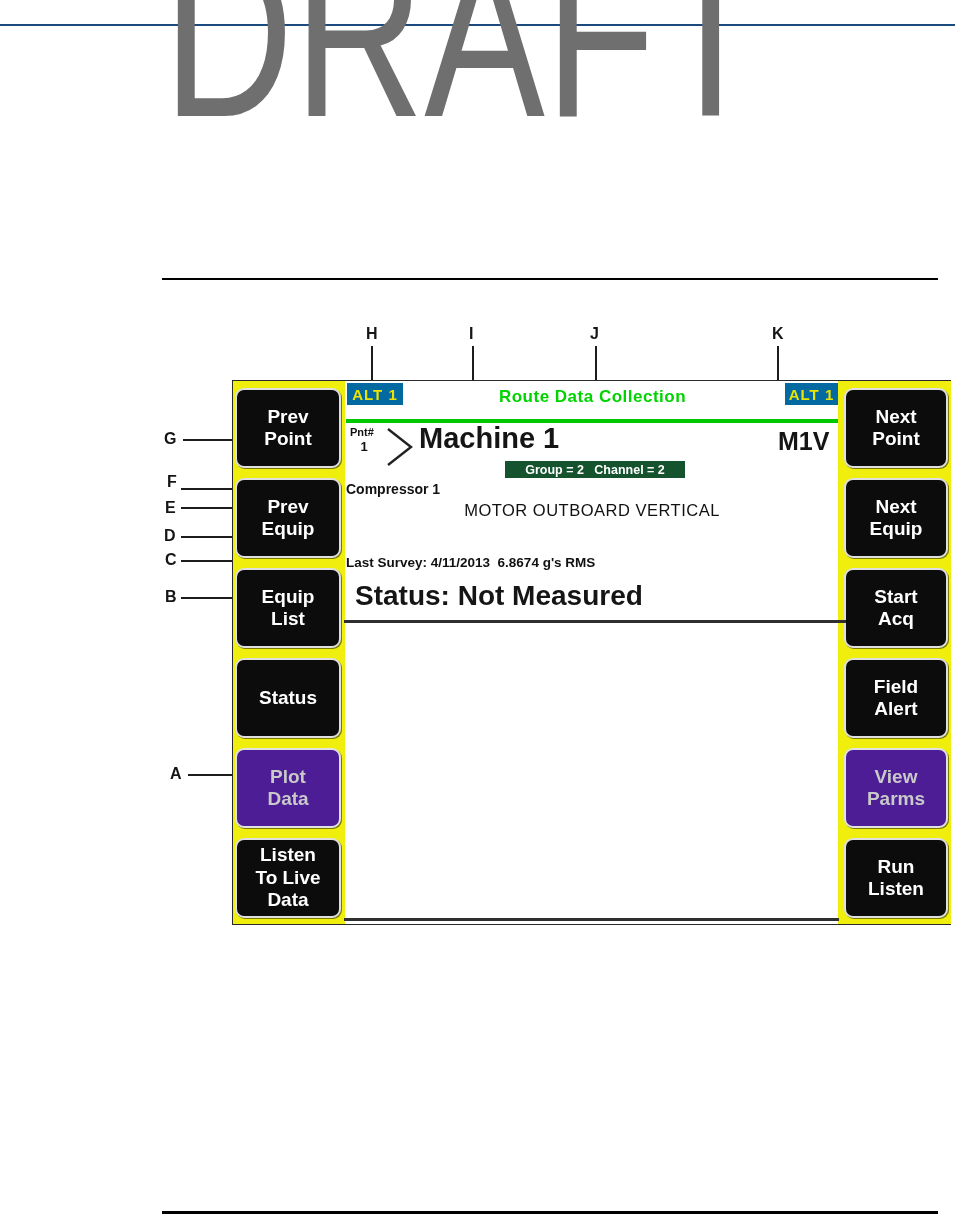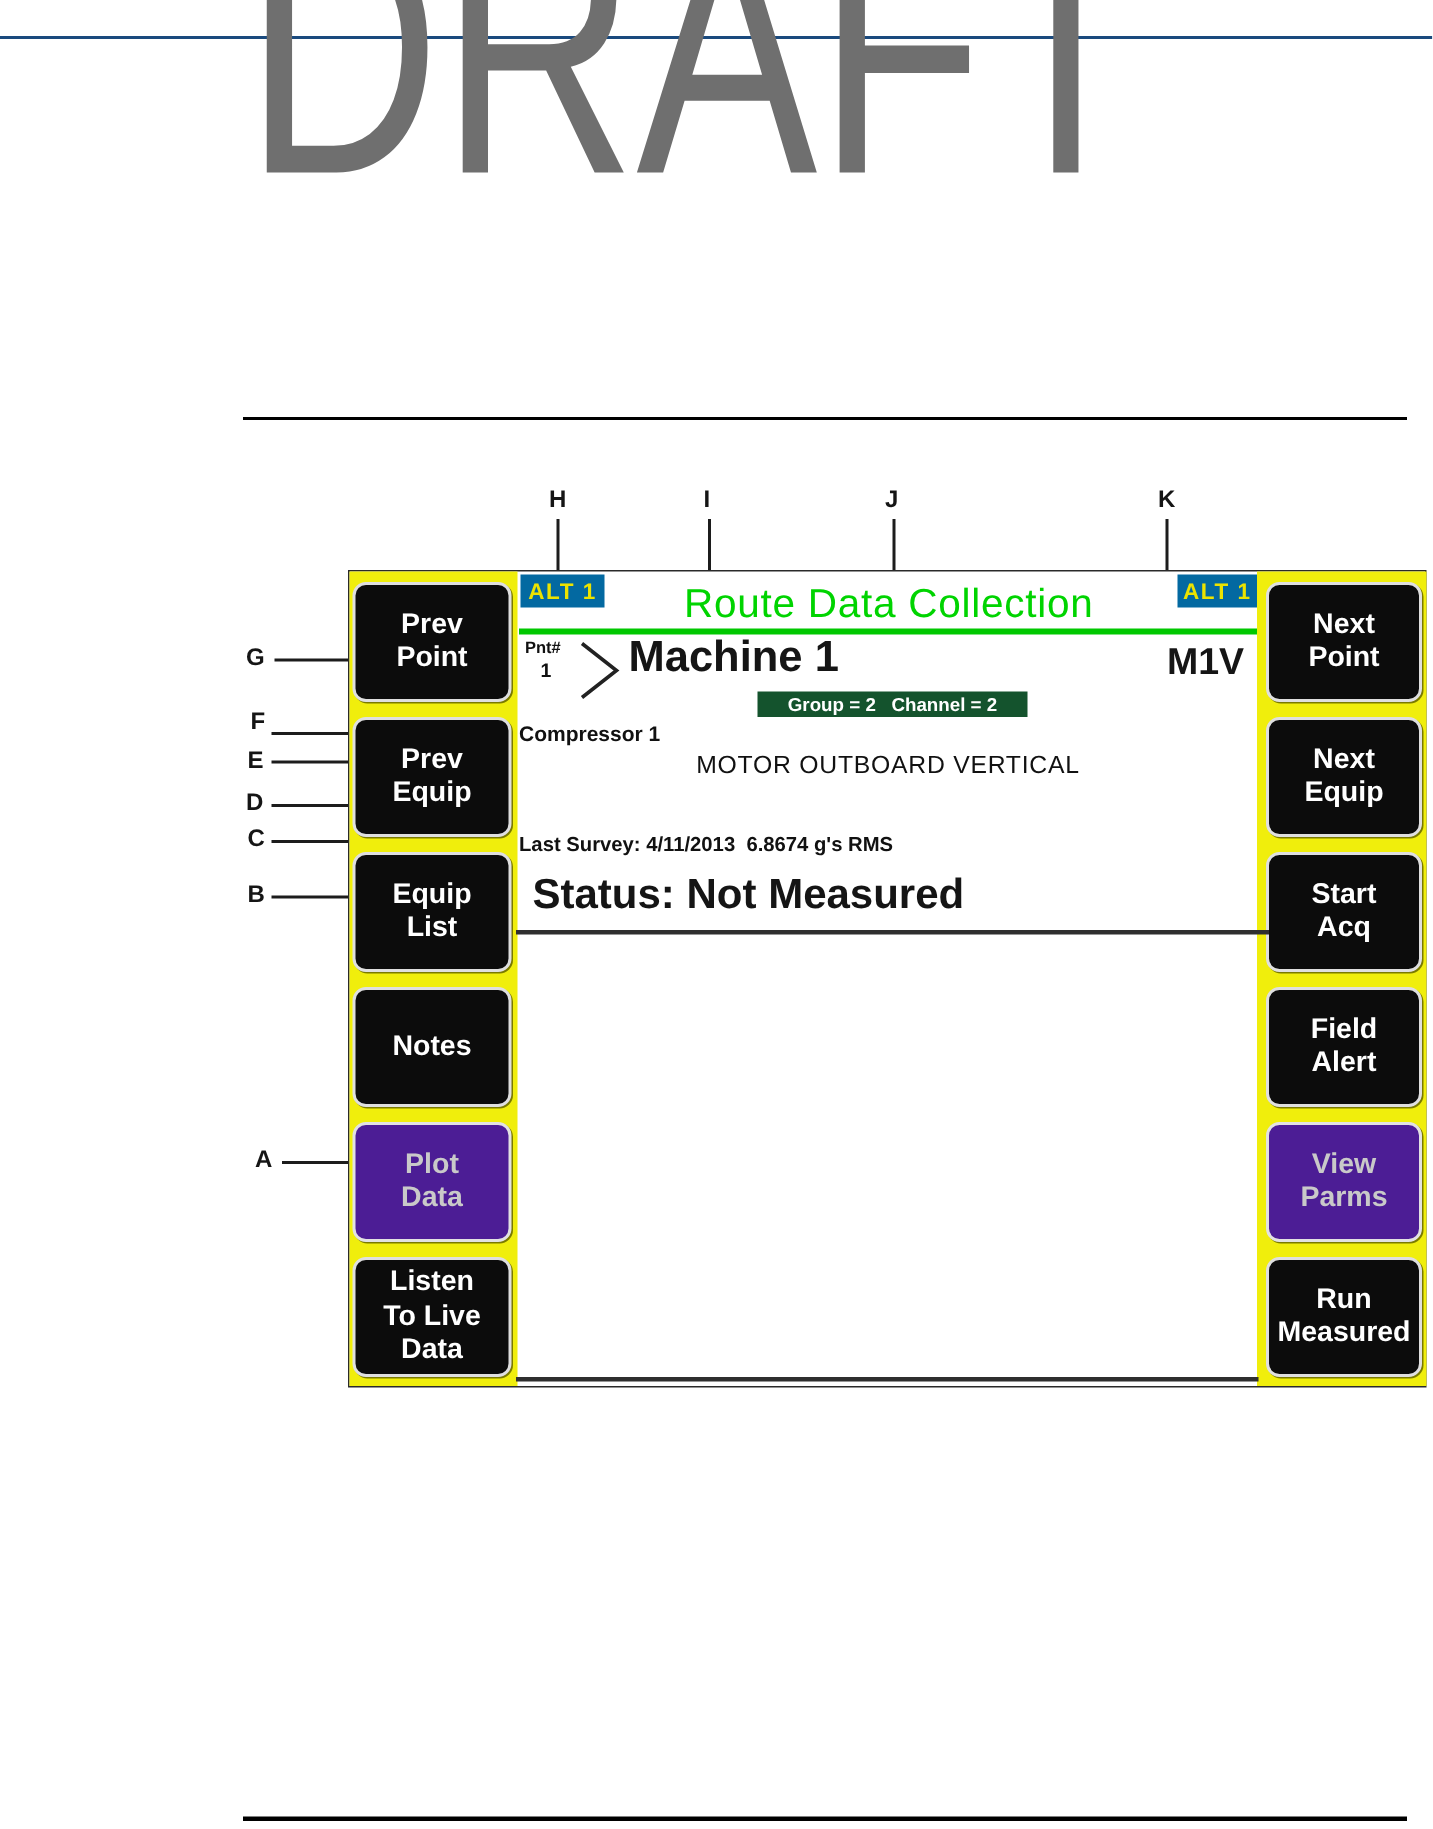--- a/index.html
+++ b/index.html
@@ -32,21 +32,21 @@
   .btn.lcol{left:2px;width:106px;}
   .btn.rcol{left:611px;width:104px;}
   .r1{top:7px}.r2{top:97px}.r3{top:187px}.r4{top:277px}.r5{top:367px}.r6{top:457px}
   .btn.disabled{background:#4c1d95;color:#c9c9c9;border-color:#e2e2e2;}
 
   .alt-badge{position:absolute;top:2px;height:22px;background:#0369a1;color:#ece300;font-weight:bold;
              font-size:15px;display:flex;align-items:center;justify-content:center;letter-spacing:1px;}
   .alt-left{left:114px;width:56px;}
   .alt-right{left:552px;width:53px;}
   .title{position:absolute;left:114px;top:6px;width:491px;text-align:center;color:#00d400;
-         font-weight:normal;font-size:27px;letter-spacing:0.5px;}
+         font-weight:bold;font-size:17px;letter-spacing:0.5px;}
   .green-rule{position:absolute;left:113px;top:38px;width:492px;height:4px;background:#00c800;}
 
   .pnt-label{position:absolute;left:117px;top:45px;font-weight:bold;font-size:11px;}
   .pnt-num{position:absolute;left:121px;top:58px;width:20px;text-align:center;font-weight:bold;font-size:13px;}
   .chevron{position:absolute;left:153px;top:46px;}
   .machine{position:absolute;left:186px;top:41px;font-weight:bold;font-size:29px;color:#151515;}
   .point-id{position:absolute;left:545px;top:46px;font-weight:bold;font-size:25px;color:#151515;}
   .group-bar{position:absolute;left:272px;top:80px;width:180px;height:17px;background:#14532d;color:#fff;
              font-weight:bold;font-size:12.5px;display:flex;align-items:center;justify-content:center;
              white-space:pre;}
@@ -95,39 +95,39 @@
   <div class="screen">
     <div class="strip left"></div>
     <div class="strip right"></div>
 
     <div class="btn lcol r1">Prev
 Point</div>
     <div class="btn lcol r2">Prev
 Equip</div>
     <div class="btn lcol r3">Equip
 List</div>
-    <div class="btn lcol r4">Notes</div>
+    <div class="btn lcol r4">Status</div>
     <div class="btn lcol r5 disabled">Plot
 Data</div>
     <div class="btn lcol r6">Listen
 To Live
 Data</div>
 
     <div class="btn rcol r1">Next
 Point</div>
     <div class="btn rcol r2">Next
 Equip</div>
     <div class="btn rcol r4">Field
 Alert</div>
     <div class="btn rcol r3">Start
 Acq</div>
     <div class="btn rcol r5 disabled">View
 Parms</div>
     <div class="btn rcol r6">Run
-Measured</div>
+Listen</div>
 
     <div class="alt-badge alt-left">ALT 1</div>
     <div class="alt-badge alt-right">ALT 1</div>
     <div class="title">Route Data Collection</div>
     <div class="green-rule"></div>
 
     <div class="pnt-label">Pnt#</div>
     <div class="pnt-num">1</div>
     <svg class="chevron" width="28" height="40">
       <polyline points="2,2 25,20 2,38" fill="none" stroke="#222" stroke-width="2.4"></polyline>

